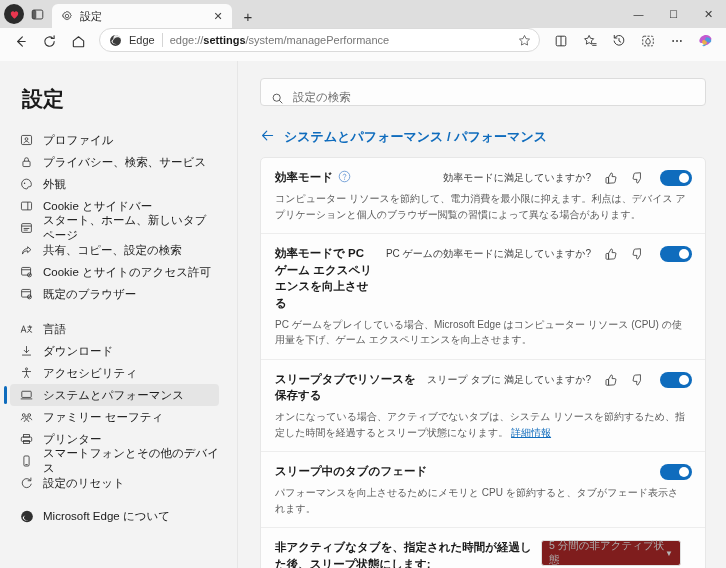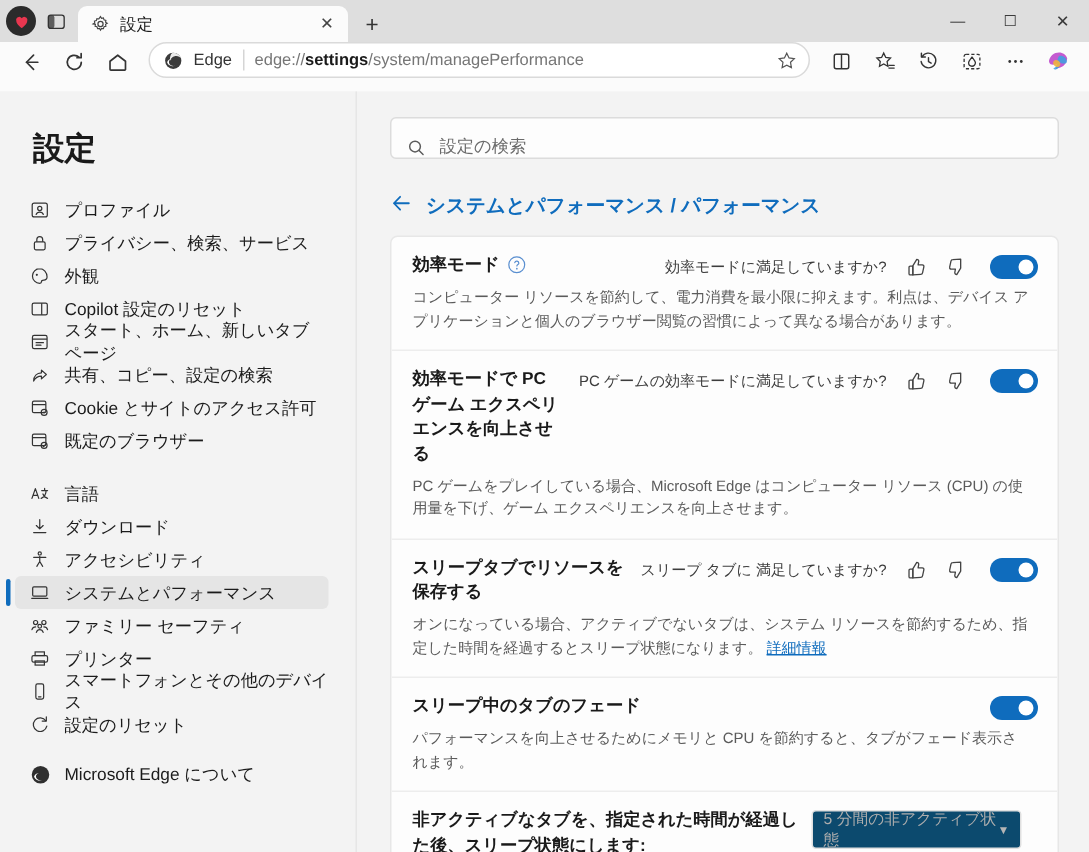--- a/index.html
+++ b/index.html
@@ -246,21 +246,21 @@
     font-size: 10px; color: #5b5b5b;
     line-height: 1.55;
     margin-top: 5px;
     padding-right: 4px;
   }
   .row-desc a { color: #0f6cbd; }
   .select {
     width: 140px; height: 23px;
     border: 1px solid #e0e0e0;
     border-radius: 3px;
-    background: #0c4a6e;
+    background: #7f1d1d;
     display: flex; align-items: center; justify-content: space-between;
     padding: 12px 7px;
     font-size: 10.5px; color: #adadad;
     flex: none;
   }
   .select .chev { font-size: 8px; color: #b5b5b5; }
   svg { display: block; }
 </style>
 </head>
 <body>
@@ -408,21 +408,21 @@
         </span>
         <span>外観</span>
       </div>
       <div class="nav-item">
         <span class="ni-icon">
           <svg width="13" height="13" viewBox="0 0 16 16">
               <rect x="1.8" y="3.2" width="12.4" height="9.6" rx="1.4" fill="none" stroke="#333" stroke-width="1"></rect>
               <path d="M9.6 3.2v9.6" stroke="#333" stroke-width="1"></path>
             </svg>
         </span>
-        <span>Copilot 設定のリセット</span>
+        <span>Cookie とサイドバー</span>
       </div>
       <div class="nav-item">
         <span class="ni-icon">
           <svg width="13" height="13" viewBox="0 0 16 16">
               <rect x="2" y="2.6" width="12" height="10.8" rx="1.4" fill="none" stroke="#333" stroke-width="1"></rect>
               <path d="M2 5.6h12" stroke="#333" stroke-width="1"></path>
               <path d="M5 8.6h6M5 10.6h4" stroke="#333" stroke-width="1" stroke-linecap="round"></path>
             </svg>
         </span>
         <span>スタート、ホーム、新しいタブ ページ</span>

